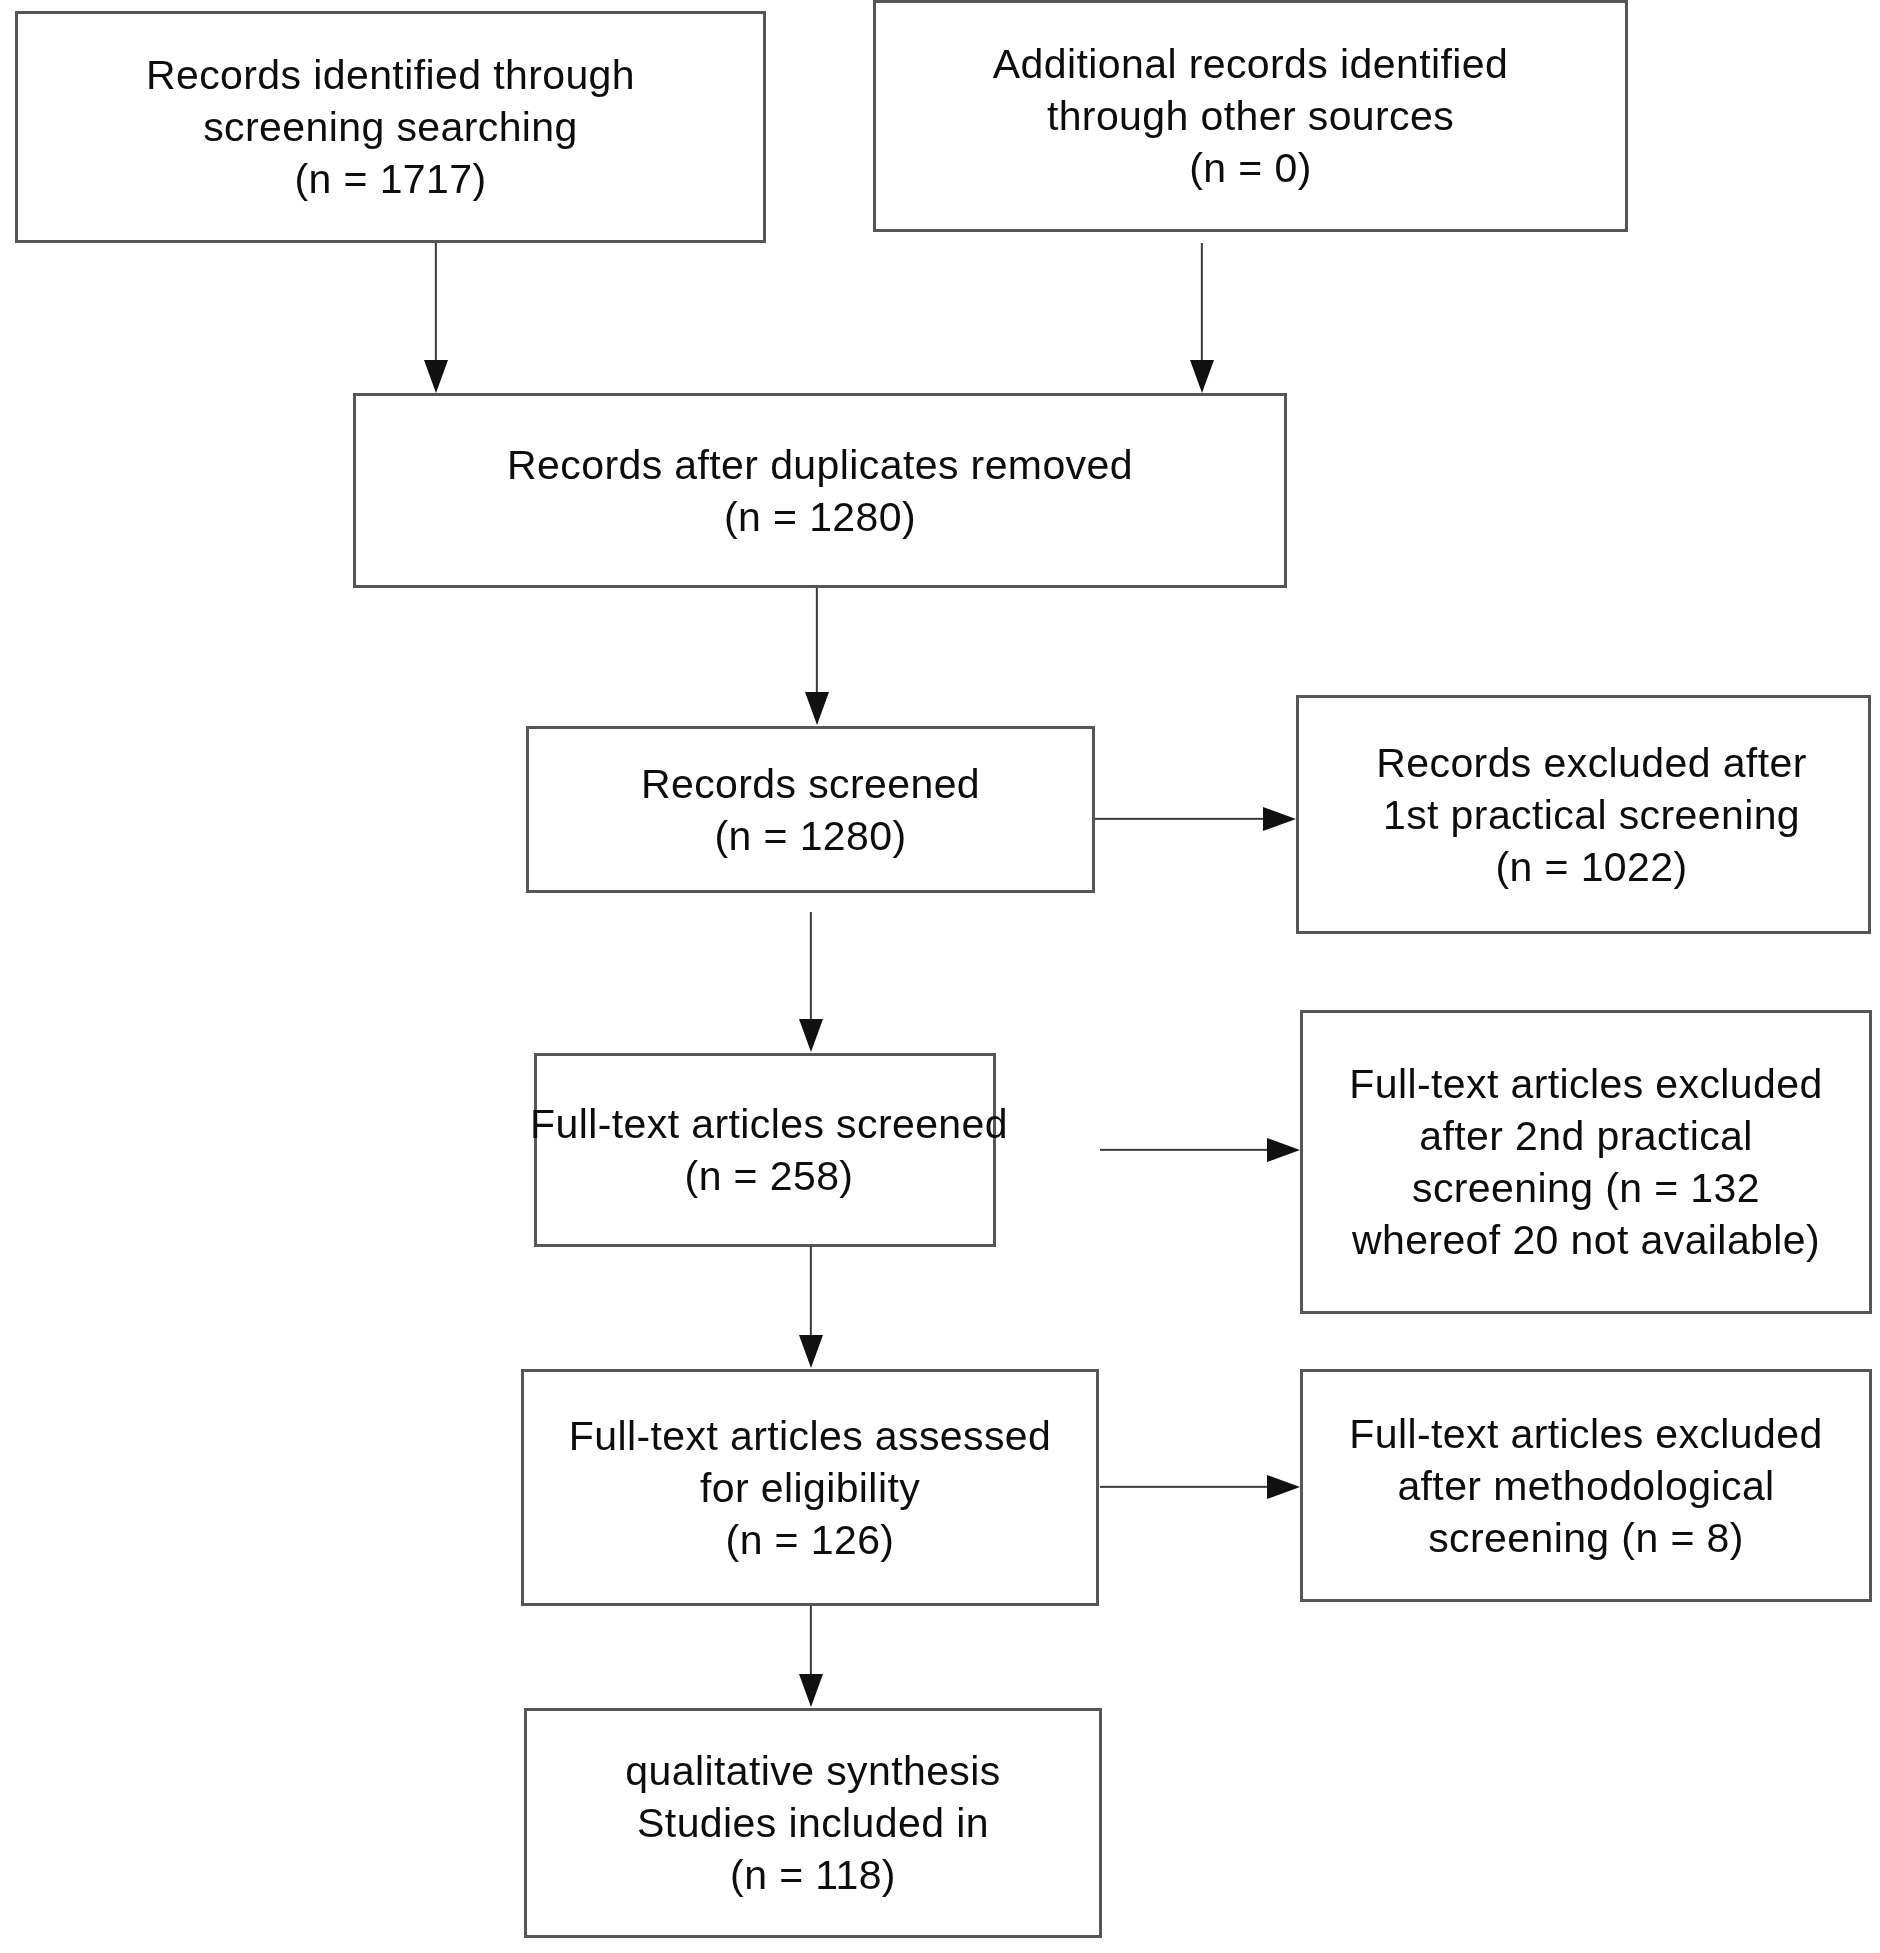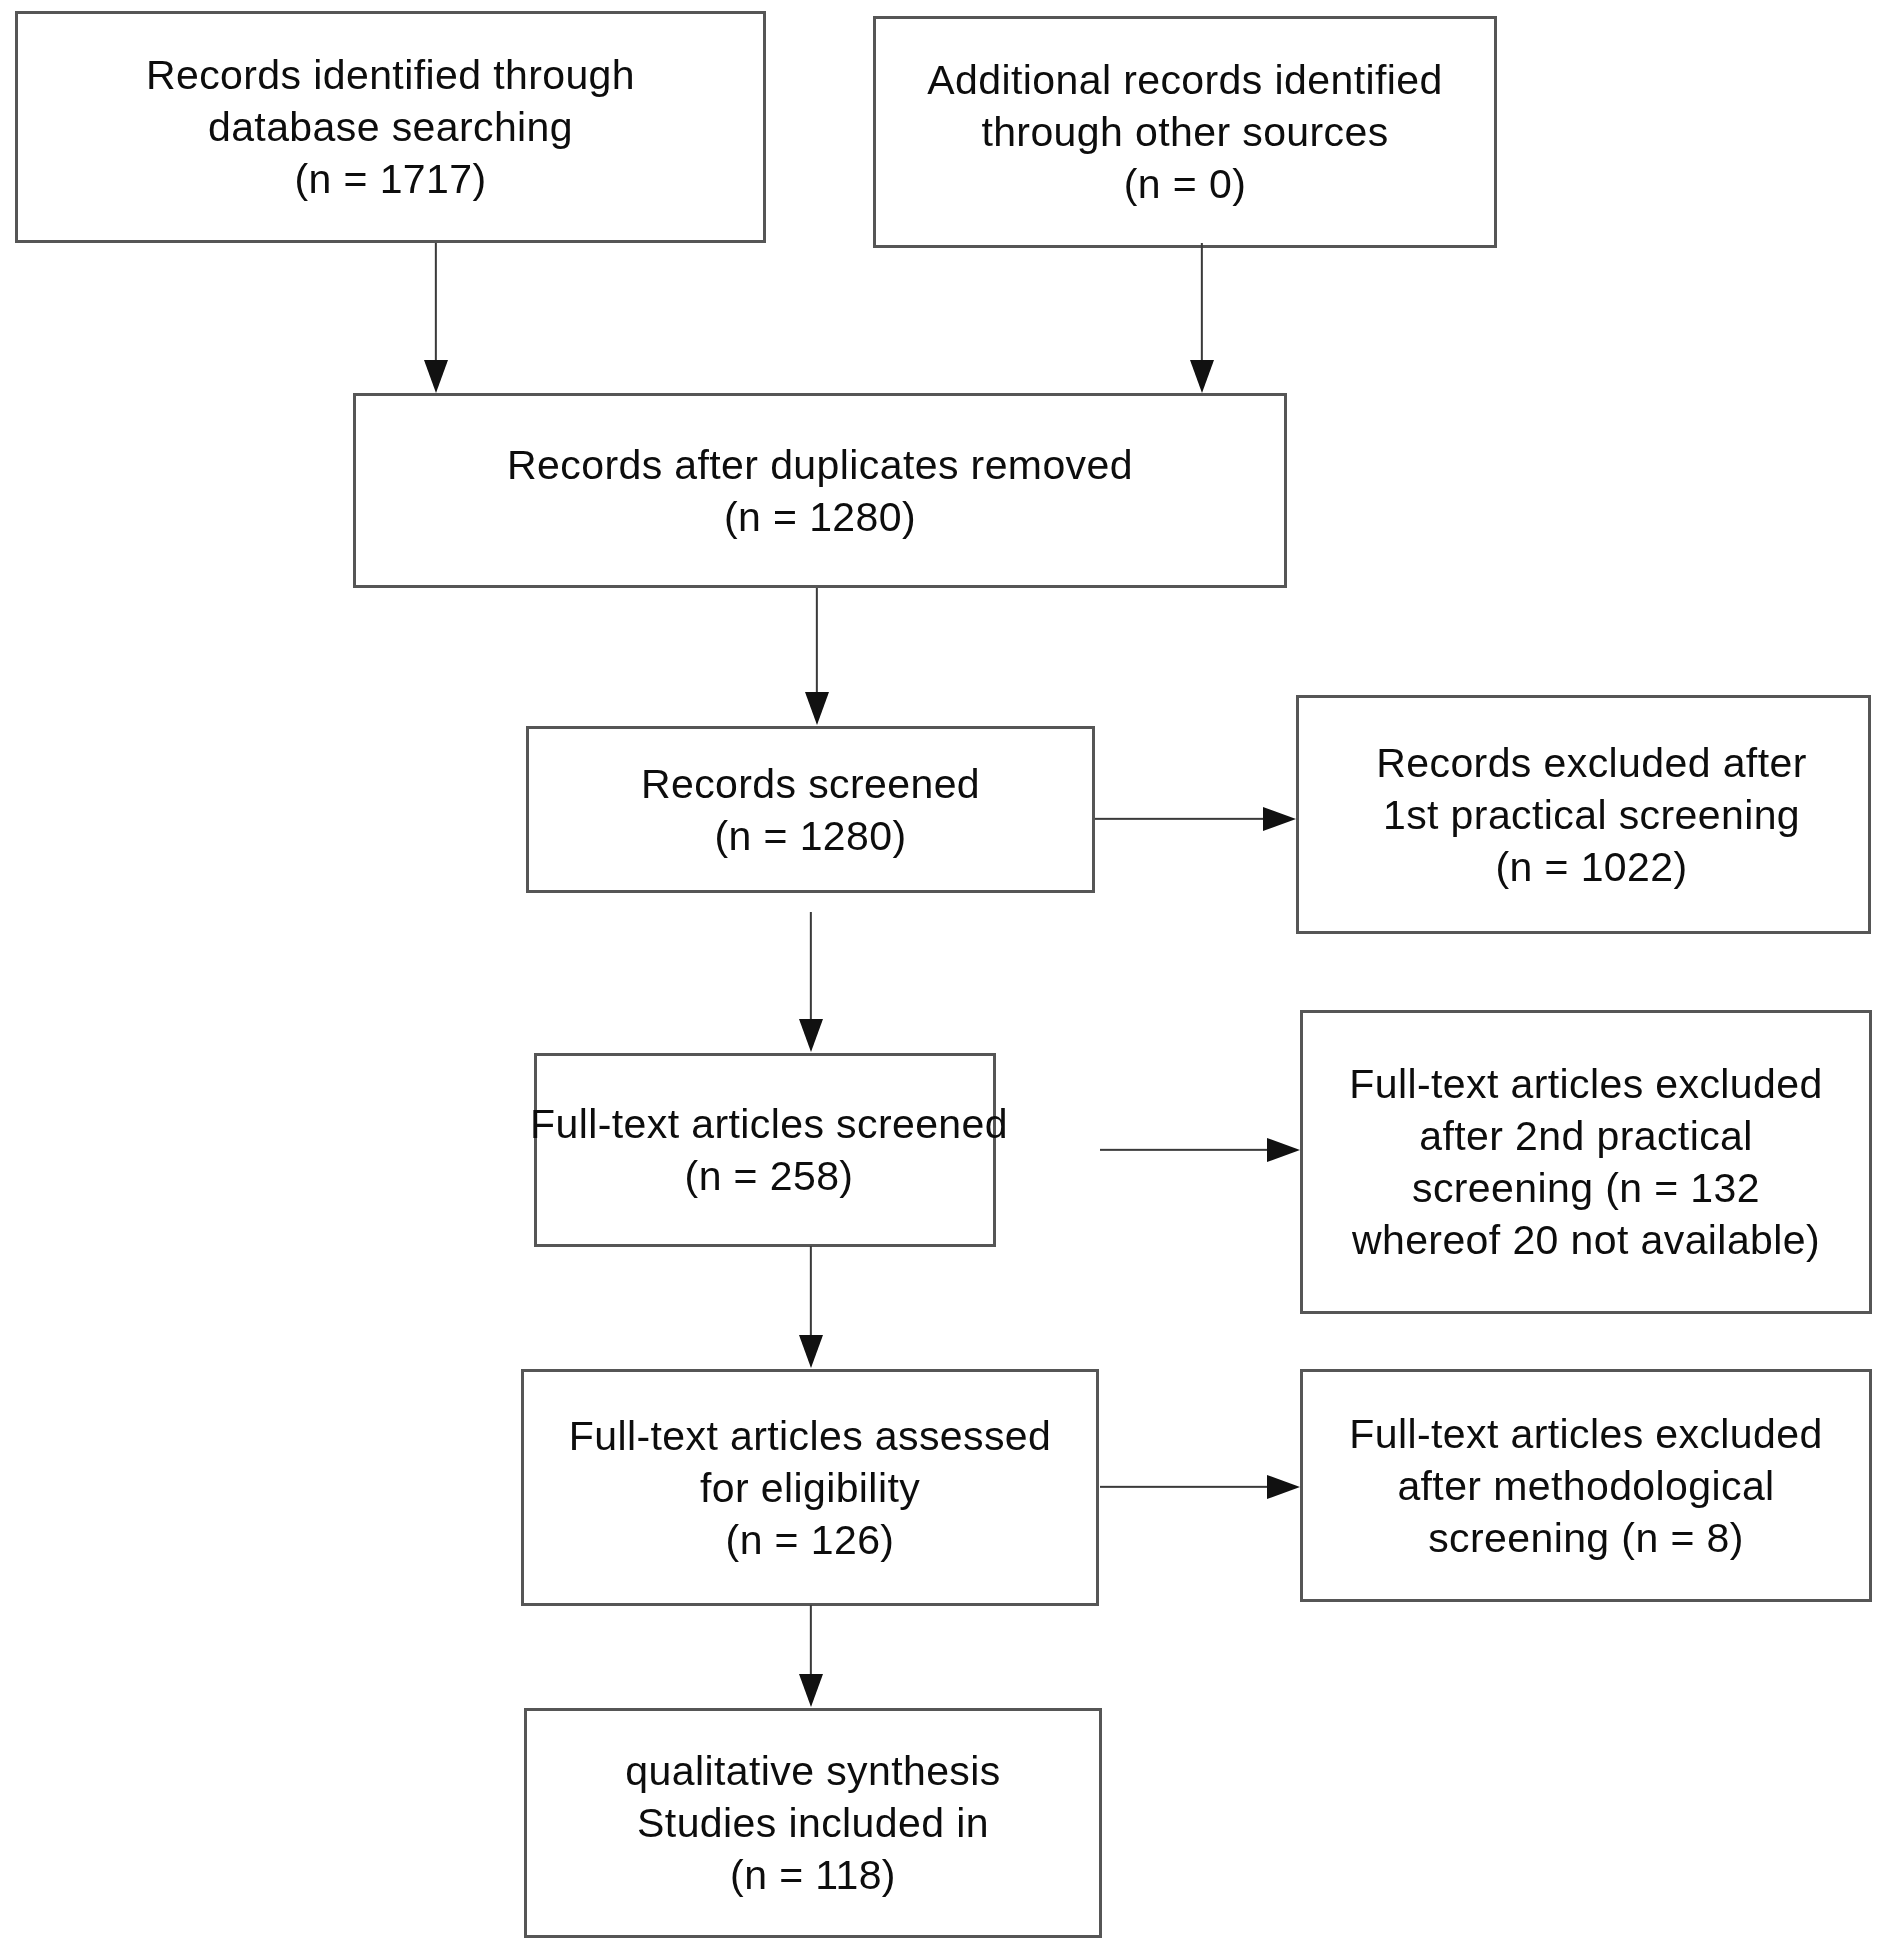--- a/index.html
+++ b/index.html
@@ -27,21 +27,21 @@
     text-align: center;
     font-size: 41px;
     line-height: 52px;
     letter-spacing: 0.4px;
   }
   .box .txt-line {
     white-space: nowrap;
   }
   
   #b-identified   { left: 15px;   top: 11.4px;   width: 751px;  height: 232px; }
-  #b-additional   { left: 873px; top: 16px;   width: 624px;  height: 232px; }
+  #b-additional   { left: 873px; top: 0;   width: 755px;  height: 232px; }
   #b-duplicates   { left: 353px;  top: 393px;  width: 934px; height: 195px; }
   #b-screened     { left: 526px;  top: 726px;  width: 569px;  height: 167px; }
   #b-excl1        { left: 1296px; top: 695px;  width: 575px;  height: 239px; padding-left: 16px; }
   #b-ft-screened  { left: 534px;  top: 1053px; width: 462px;  height: 194px; padding-left: 8px; }
   #b-excl2        { left: 1300px; top: 1010px; width: 572px;  height: 304px; }
   #b-assessed     { left: 521px;  top: 1369px; width: 578px;  height: 237px; }
   #b-excl3        { left: 1300px; top: 1369px; width: 572px;  height: 233px; }
   #b-included     { left: 524px;  top: 1708px; width: 578px;  height: 230px; }
 
   
@@ -94,21 +94,21 @@
   #a-assessed-right   { left: 1100px; top: 1475px; width: 200px; }
   #a-assessed-right .shaft { width: 167px; }
 </style>
 </head>
 <body>
 
 <div class="canvas">
 
   <div class="box" id="b-identified">
     <div class="txt-line">Records identified through</div>
-    <div class="txt-line">database searching</div>
+    <div class="txt-line">screening searching</div>
     <div class="txt-line">(n = 1717)</div>
   </div>
 
   <div class="box" id="b-additional">
     <div class="txt-line">Additional records identified</div>
     <div class="txt-line">through other sources</div>
     <div class="txt-line">(n = 0)</div>
   </div>
 
   <div class="box" id="b-duplicates">

